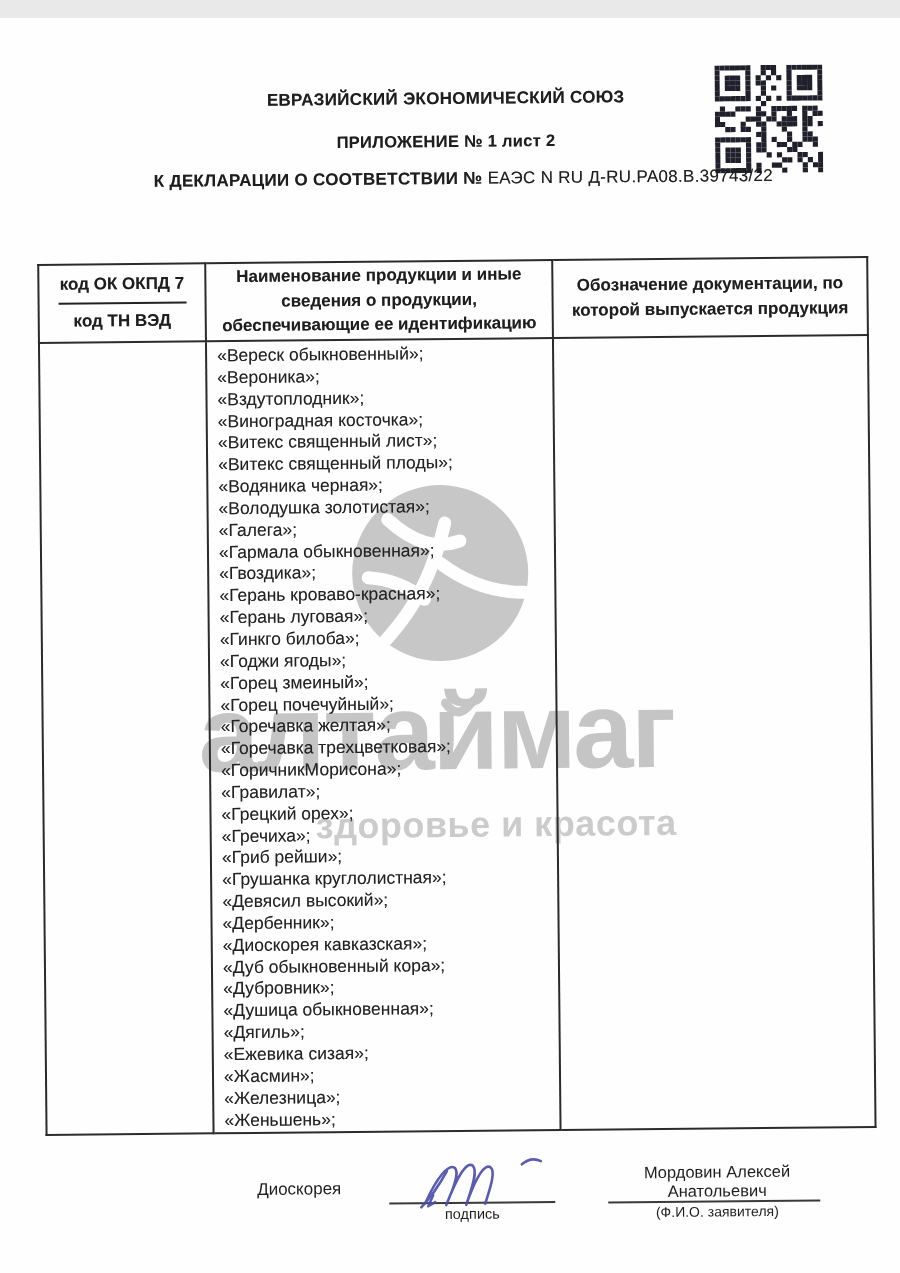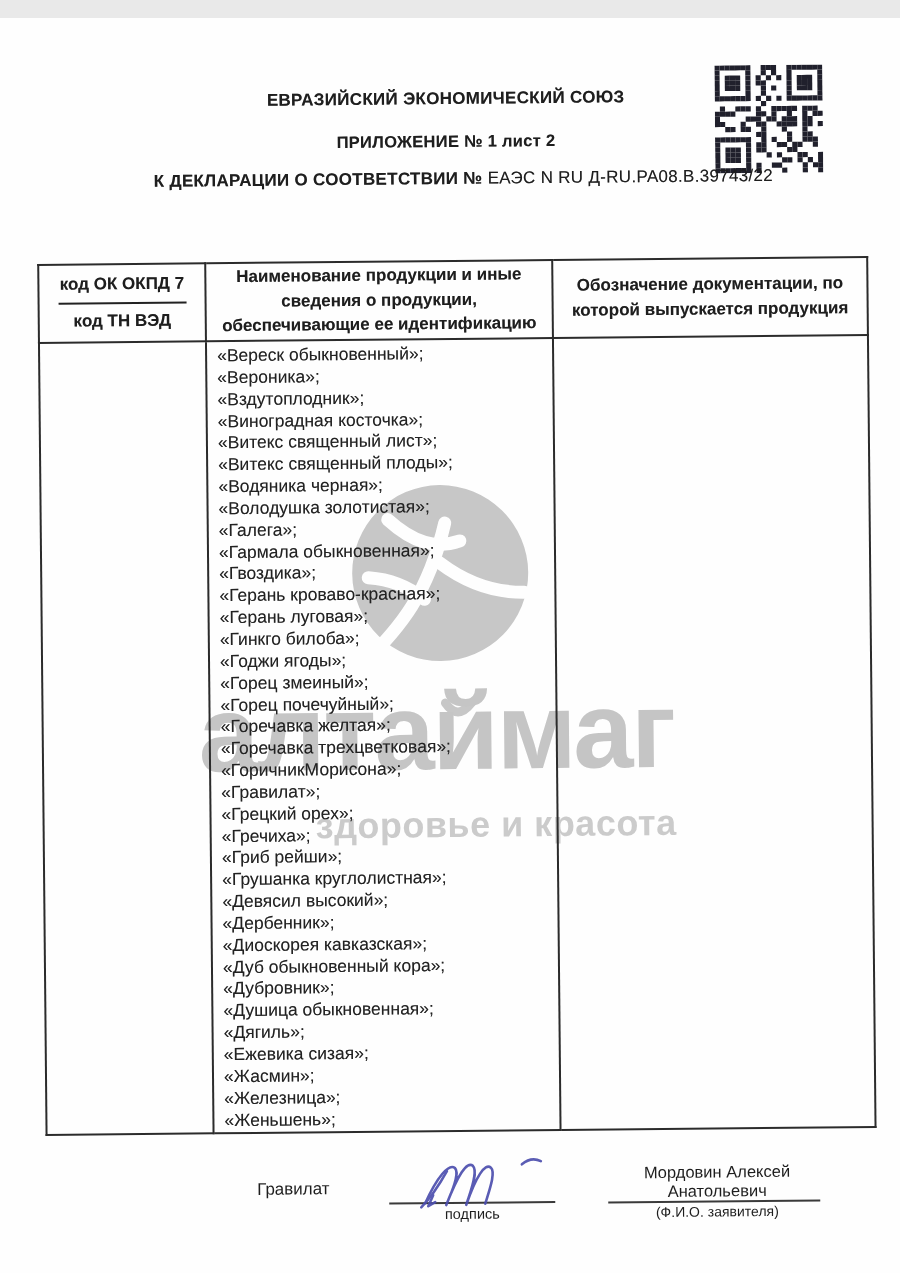--- a/index.html
+++ b/index.html
@@ -341,21 +341,21 @@
                 <div>«Жасмин»;</div>
                 <div>«Железница»;</div>
                 <div>«Женьшень»;</div>
               </div>
         </td>
         <td class="c3"></td>
       </tr>
     </tbody>
       </table>
 
-    <div class="f-label">Гравилат</div>
+    <div class="f-label">Диоскорея</div>
 
     <svg class="sig-svg" viewBox="0 0 130 54">
       <g stroke="#4d4fae" stroke-width="2.6" fill="none" stroke-linecap="round" stroke-linejoin="round" opacity="0.92">
         <path d="M 6 48 C 18 22 30 8 36 13 C 42 19 30 42 27 50 C 39 20 48 6 54 11 C 60 17 50 40 47 50 C 57 22 66 8 72 13 C 77 18 70 36 66 49"></path>
         <path d="M 2 52 C 10 44 20 30 28 16"></path>
         <path d="M 14 40 L 9 51 L 16 47"></path>
         <path d="M 103 10 C 109 5 116 4 122 7"></path>
       </g>
     </svg>
     <div class="sig-line"></div>

